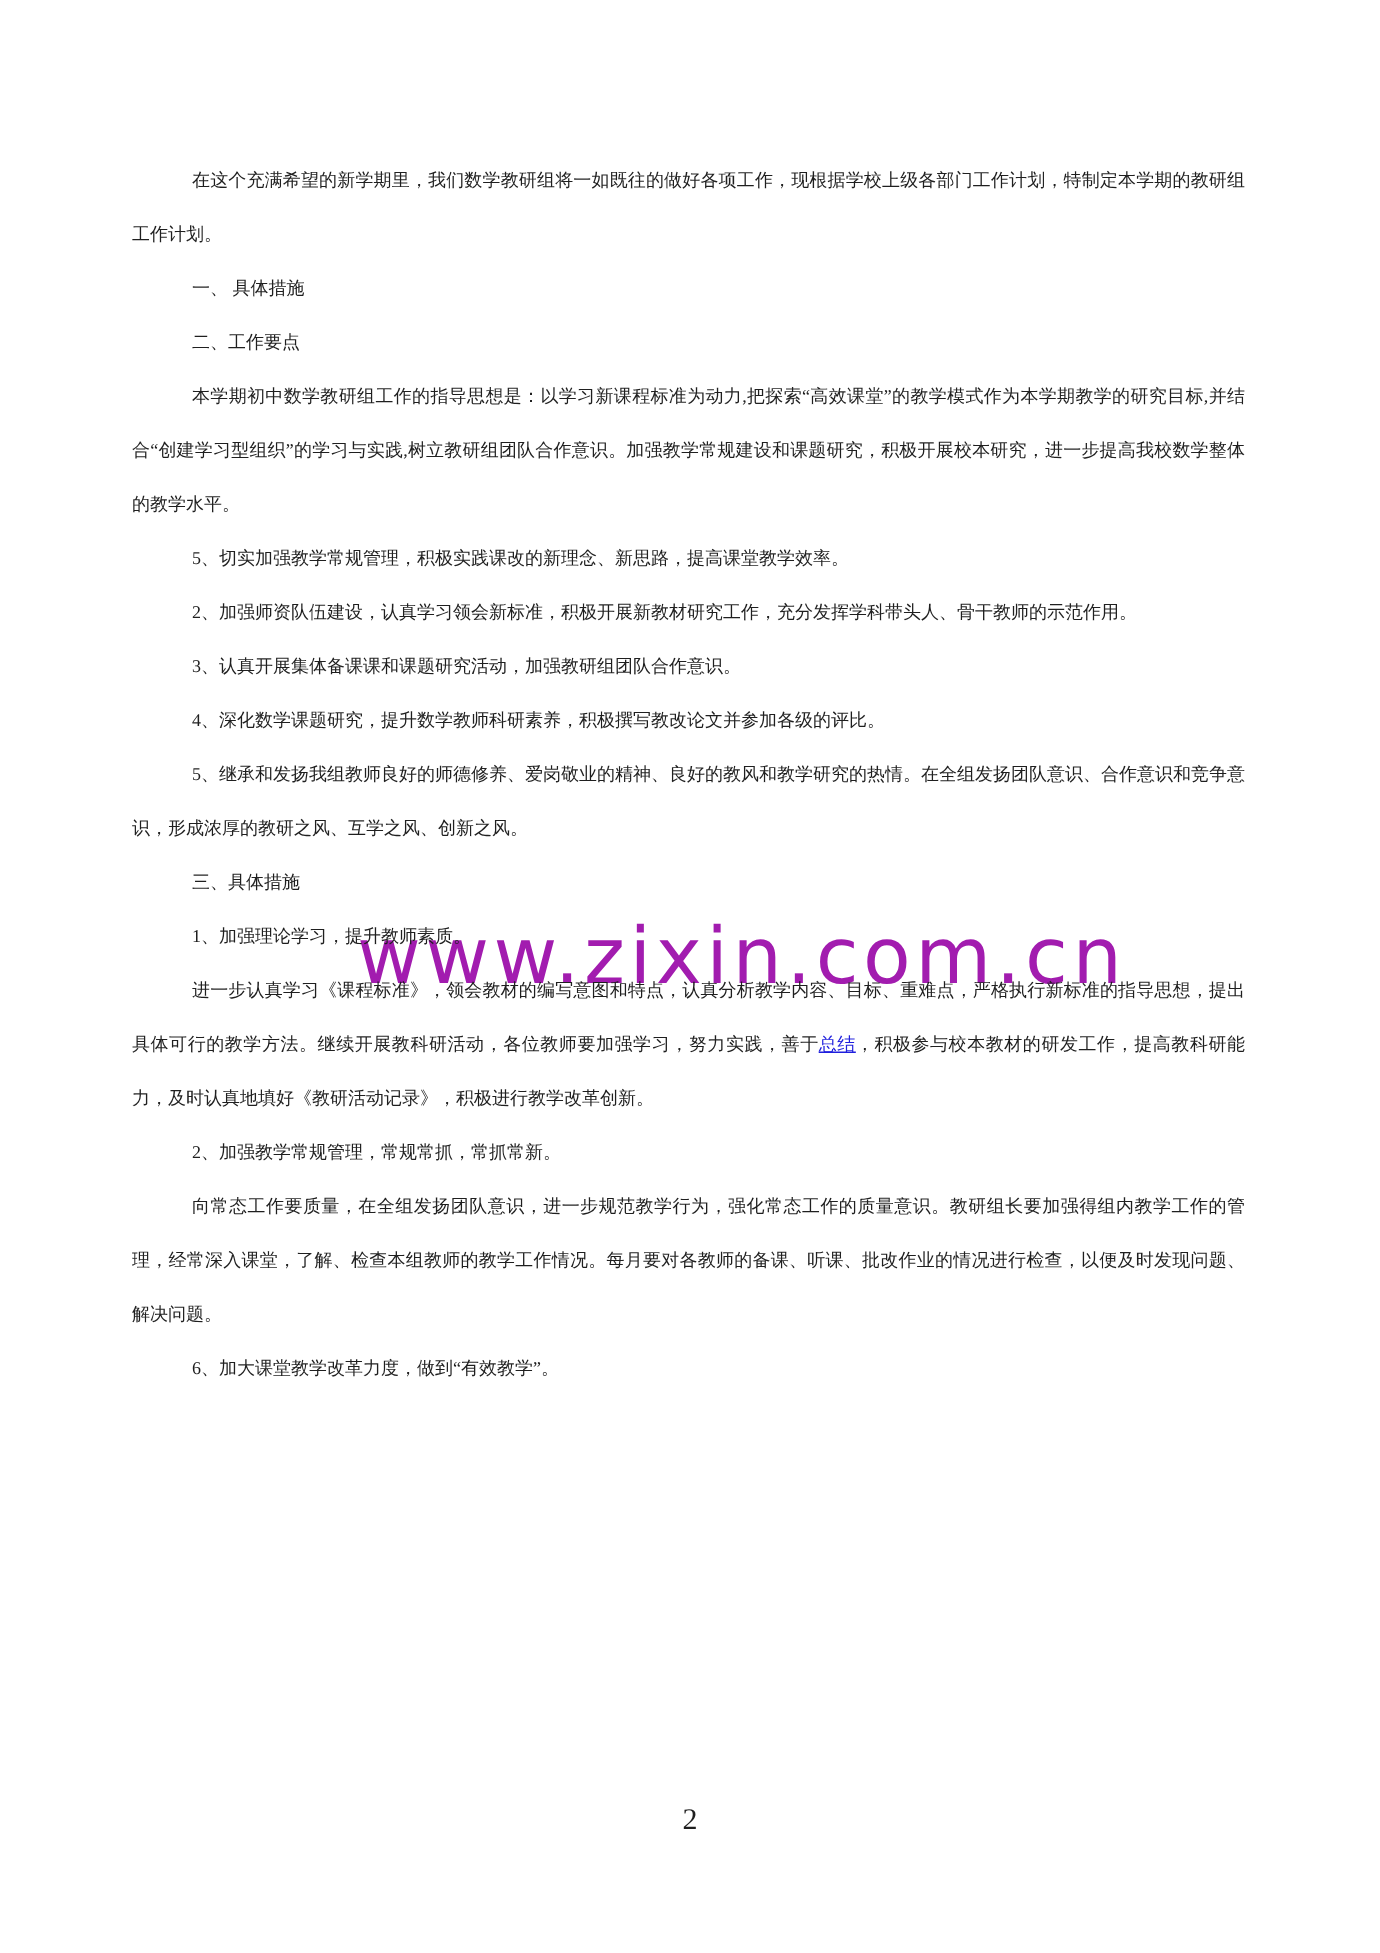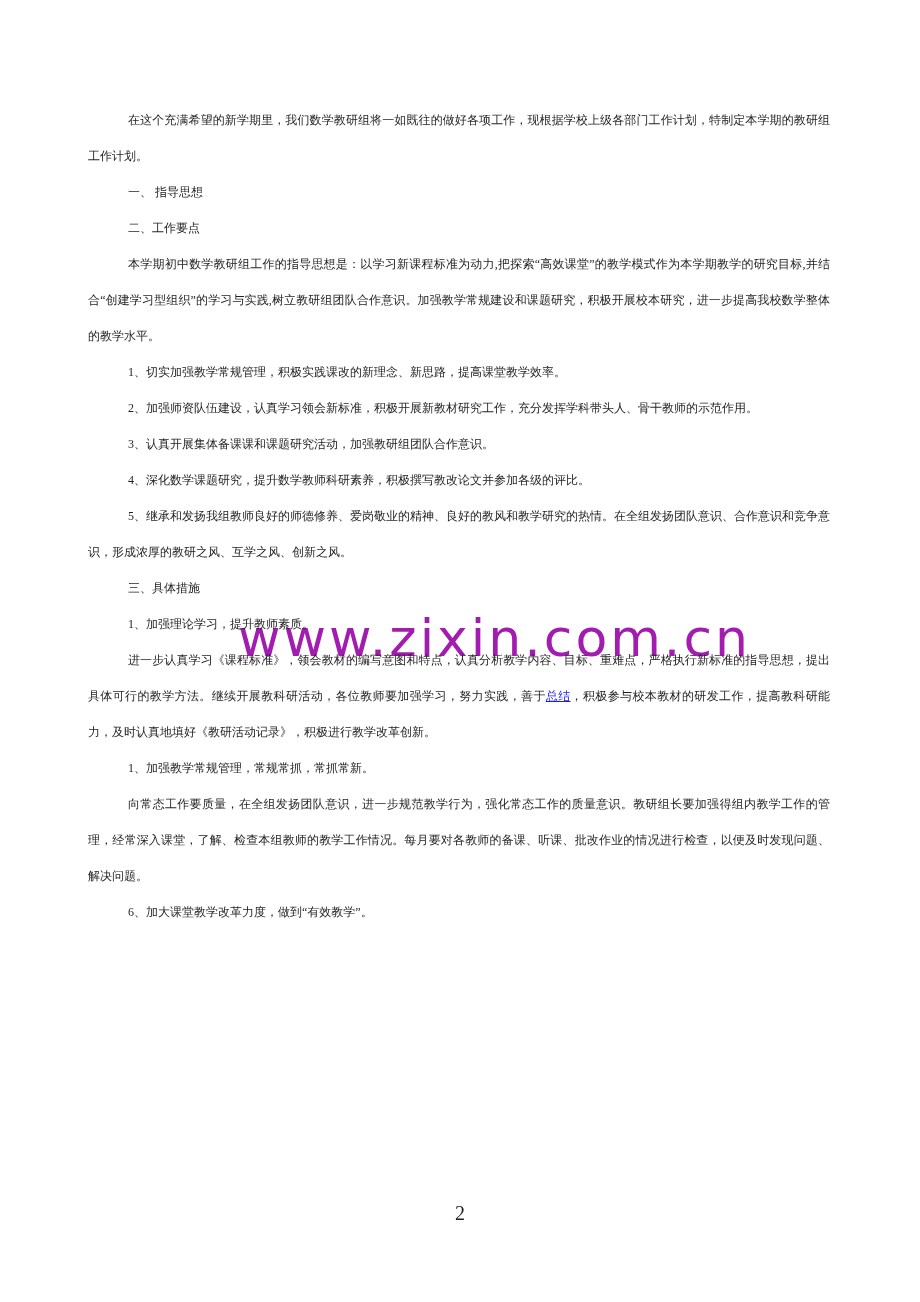--- a/index.html
+++ b/index.html
@@ -70,46 +70,46 @@
 <body>
 
 <div class="page">
 
   <div class="watermark">www.zixin.com.cn</div>
 
   <div class="content">
 
     <p class="indent">在这个充满希望的新学期里，我们数学教研组将一如既往的做好各项工作，现根据学校上级各部门工作计划，特制定本学期的教研组工作计划。</p>
 
-    <p class="indent">一、 指导思想</p>
+    <p class="indent">一、 具体措施</p>
 
     <p class="indent">二、工作要点</p>
 
     <p class="indent">本学期初中数学教研组工作的指导思想是：以学习新课程标准为动力,把探索“高效课堂”的教学模式作为本学期教学的研究目标,并结合“创建学习型组织”的学习与实践,树立教研组团队合作意识。加强教学常规建设和课题研究，积极开展校本研究，进一步提高我校数学整体的教学水平。</p>
 
-    <p class="indent">1、切实加强教学常规管理，积极实践课改的新理念、新思路，提高课堂教学效率。</p>
+    <p class="indent">5、切实加强教学常规管理，积极实践课改的新理念、新思路，提高课堂教学效率。</p>
 
     <p class="indent">2、加强师资队伍建设，认真学习领会新标准，积极开展新教材研究工作，充分发挥学科带头人、骨干教师的示范作用。</p>
 
     <p class="indent">3、认真开展集体备课课和课题研究活动，加强教研组团队合作意识。</p>
 
     <p class="indent">4、深化数学课题研究，提升数学教师科研素养，积极撰写教改论文并参加各级的评比。</p>
 
     <p class="indent">5、继承和发扬我组教师良好的师德修养、爱岗敬业的精神、良好的教风和教学研究的热情。在全组发扬团队意识、合作意识和竞争意识，形成浓厚的教研之风、互学之风、创新之风。</p>
 
 
     <p class="indent">三、具体措施</p>
 
     <p class="indent">1、加强理论学习，提升教师素质。</p>
 
     <p class="indent">
       <span>进一步认真学习《课程标准》，领会教材的编写意图和特点，认真分析教学内容、目标、重难点，严格执行新标准的指导思想，提出具体可行的教学方法。继续开展教科研活动，各位教师要加强学习，努力实践，善于</span><a class="doclink" href="#">总结</a><span>，积极参与校本教材的研发工作，提高教科研能力，及时认真地填好《教研活动记录》，积极进行教学改革创新。</span>
     </p>
 
-    <p class="indent">1、加强教学常规管理，常规常抓，常抓常新。</p>
+    <p class="indent">2、加强教学常规管理，常规常抓，常抓常新。</p>
 
     <p class="indent">向常态工作要质量，在全组发扬团队意识，进一步规范教学行为，强化常态工作的质量意识。教研组长要加强得组内教学工作的管理，经常深入课堂，了解、检查本组教师的教学工作情况。每月要对各教师的备课、听课、批改作业的情况进行检查，以便及时发现问题、解决问题。</p>
 
     <p class="indent">6、加大课堂教学改革力度，做到“有效教学”。</p>
 
   </div>
 
   <div class="pagenum">2</div>
 
 </div>

